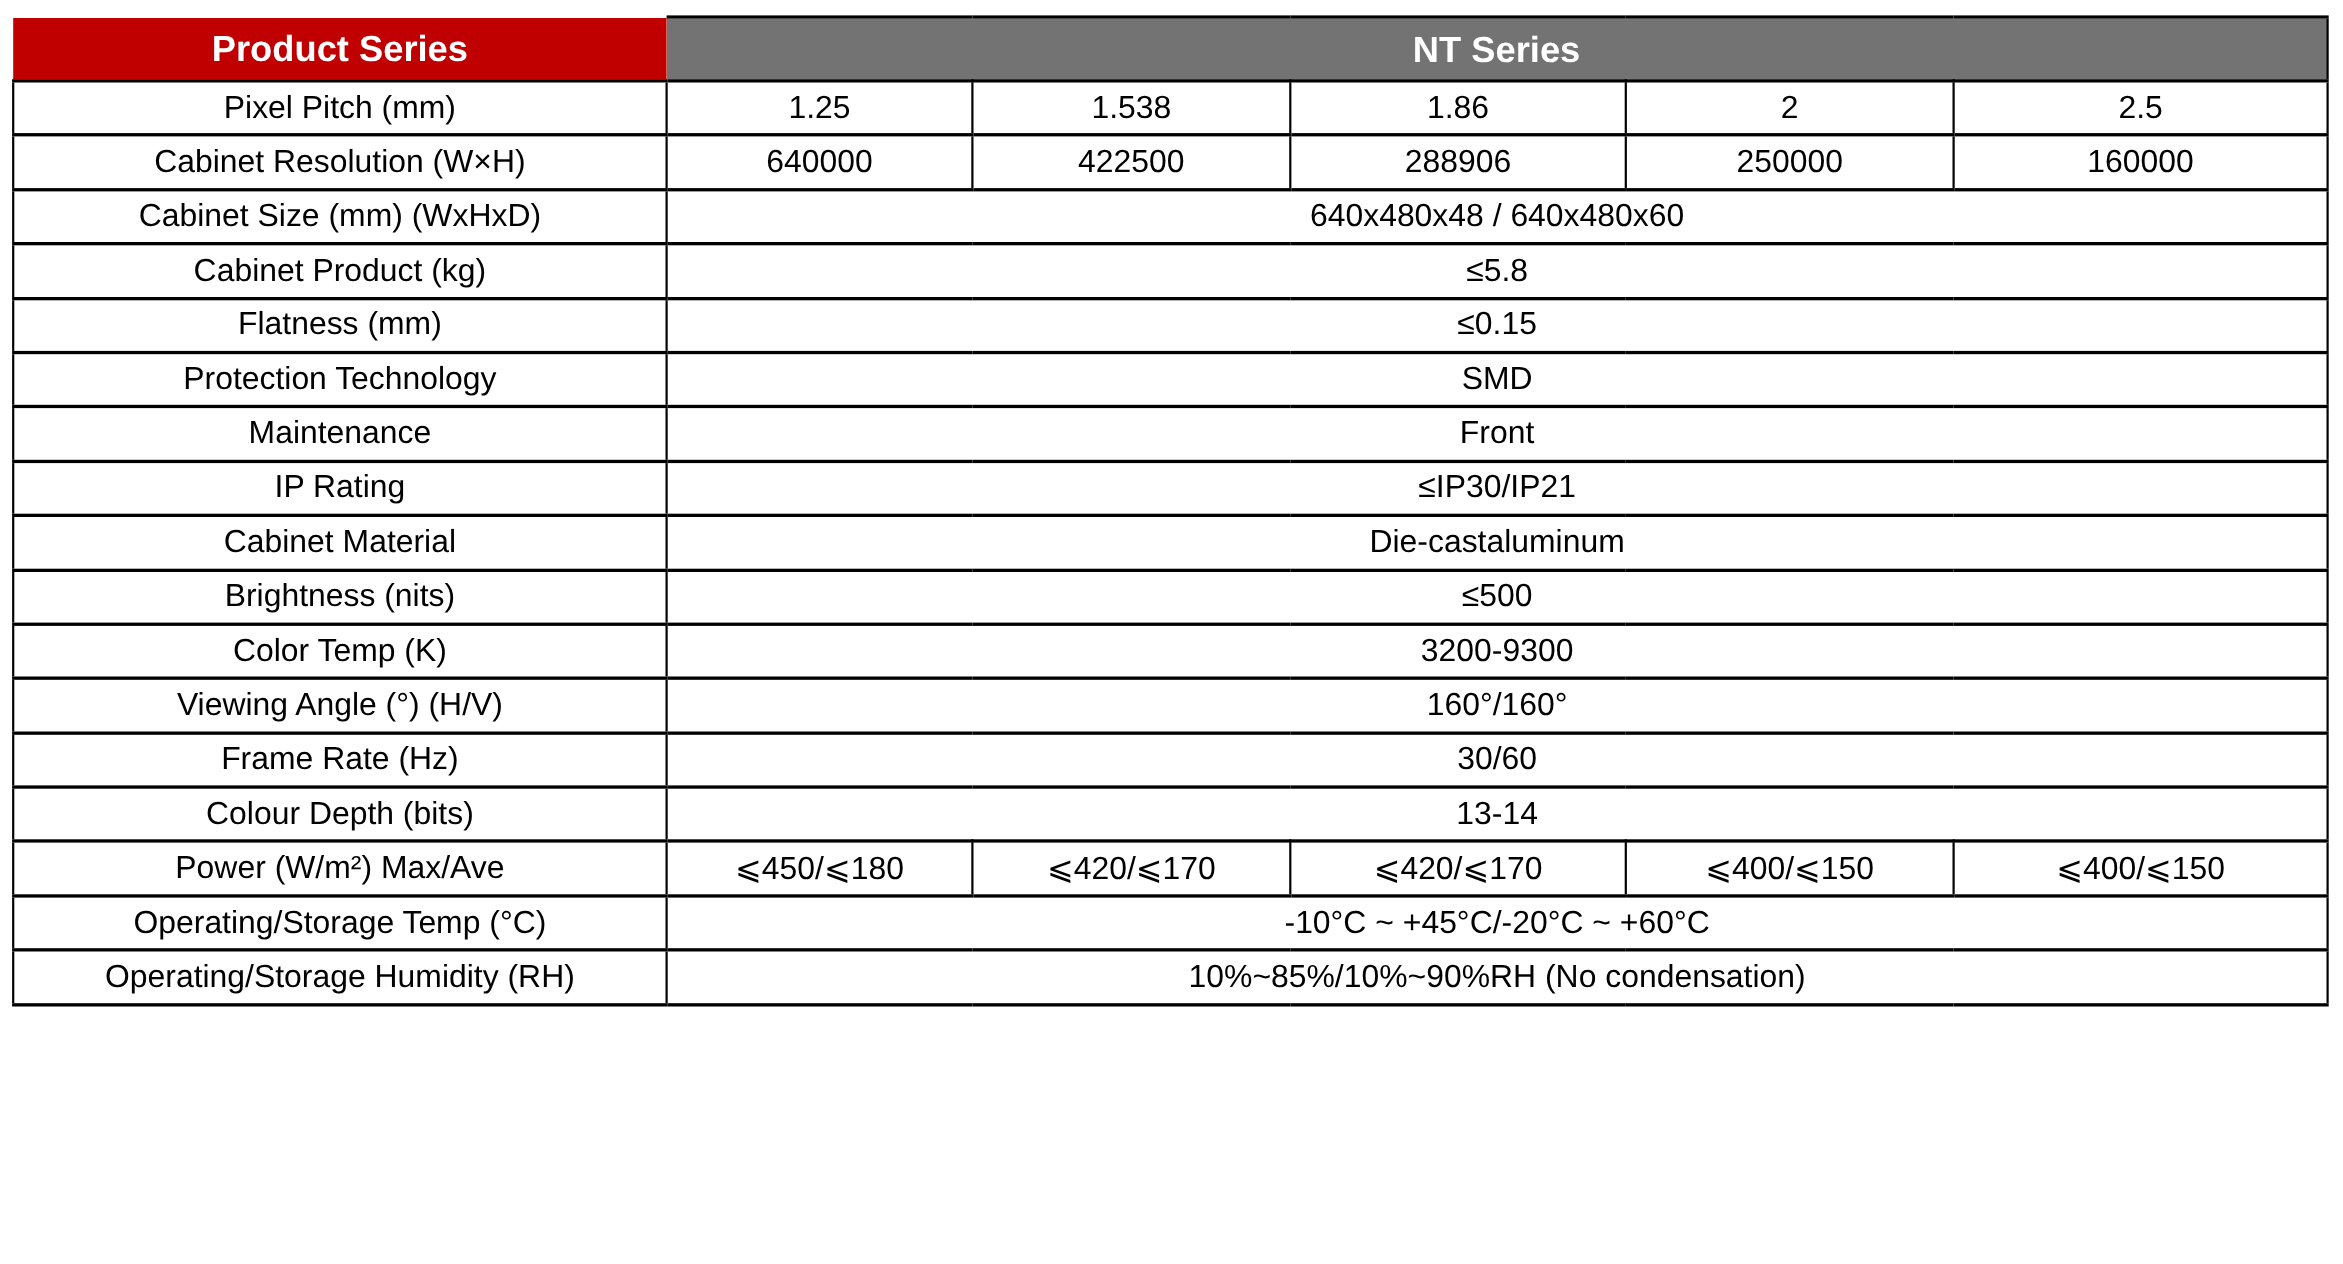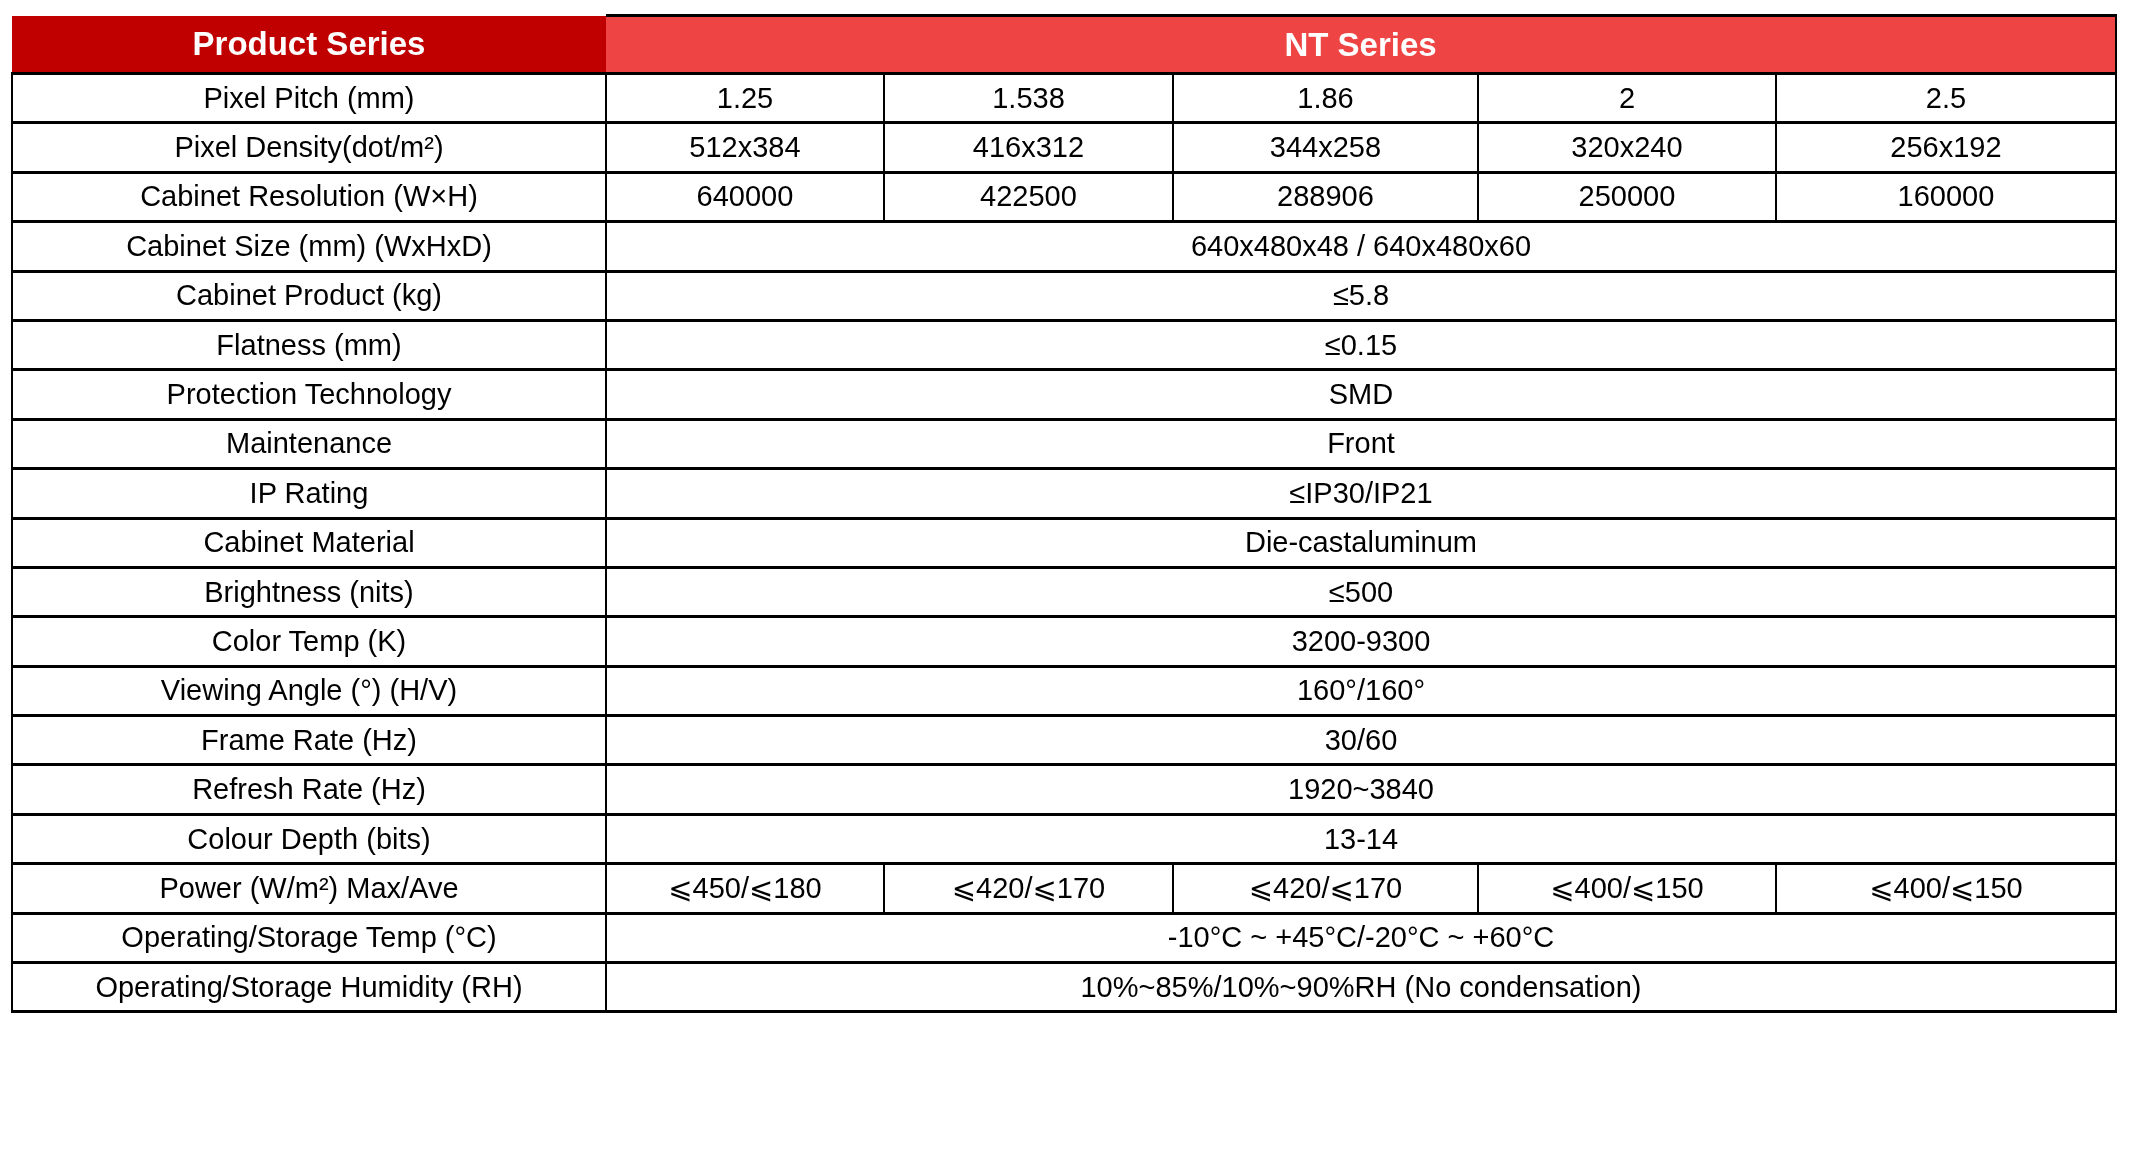--- a/index.html
+++ b/index.html
@@ -53,21 +53,21 @@
     font-weight: 700;
     font-size: 33px;
     border-left: none;
     border-right: none;
   }
   th.hdr-left {
     background: #C00000;
     border-top: none;
   }
   th.hdr-right {
-    background: #ef4444;
+    background: #737373;
     border-top: 3px solid #000000;
     border-right: 2px solid #000000;
   }
 </style>
 </head>
 <body>
 
 <div id="canvas">
   <table class="spec">
     <colgroup>
@@ -85,28 +85,20 @@
       </tr>
     </thead>
     <tbody>
       <tr>
         <td>Pixel Pitch (mm)</td>
         <td>1.25</td>
         <td>1.538</td>
         <td>1.86</td>
         <td>2</td>
         <td>2.5</td>
-      </tr>
-      <tr>
-        <td>Pixel Density(dot/m²)</td>
-        <td>512x384</td>
-        <td>416x312</td>
-        <td>344x258</td>
-        <td>320x240</td>
-        <td>256x192</td>
       </tr>
       <tr>
         <td>Cabinet Resolution (W×H)</td>
         <td>640000</td>
         <td>422500</td>
         <td>288906</td>
         <td>250000</td>
         <td>160000</td>
       </tr>
       <tr>
@@ -147,24 +139,20 @@
       </tr>
       <tr>
         <td>Viewing Angle (°) (H/V)</td>
         <td colspan="5">160°/160°</td>
       </tr>
       <tr>
         <td>Frame Rate (Hz)</td>
         <td colspan="5">30/60</td>
       </tr>
       <tr>
-        <td>Refresh Rate (Hz)</td>
-        <td colspan="5">1920~3840</td>
-      </tr>
-      <tr>
         <td>Colour Depth (bits)</td>
         <td colspan="5">13-14</td>
       </tr>
       <tr>
         <td>Power (W/m²) Max/Ave</td>
         <td>⩽450/⩽180</td>
         <td>⩽420/⩽170</td>
         <td>⩽420/⩽170</td>
         <td>⩽400/⩽150</td>
         <td>⩽400/⩽150</td>

